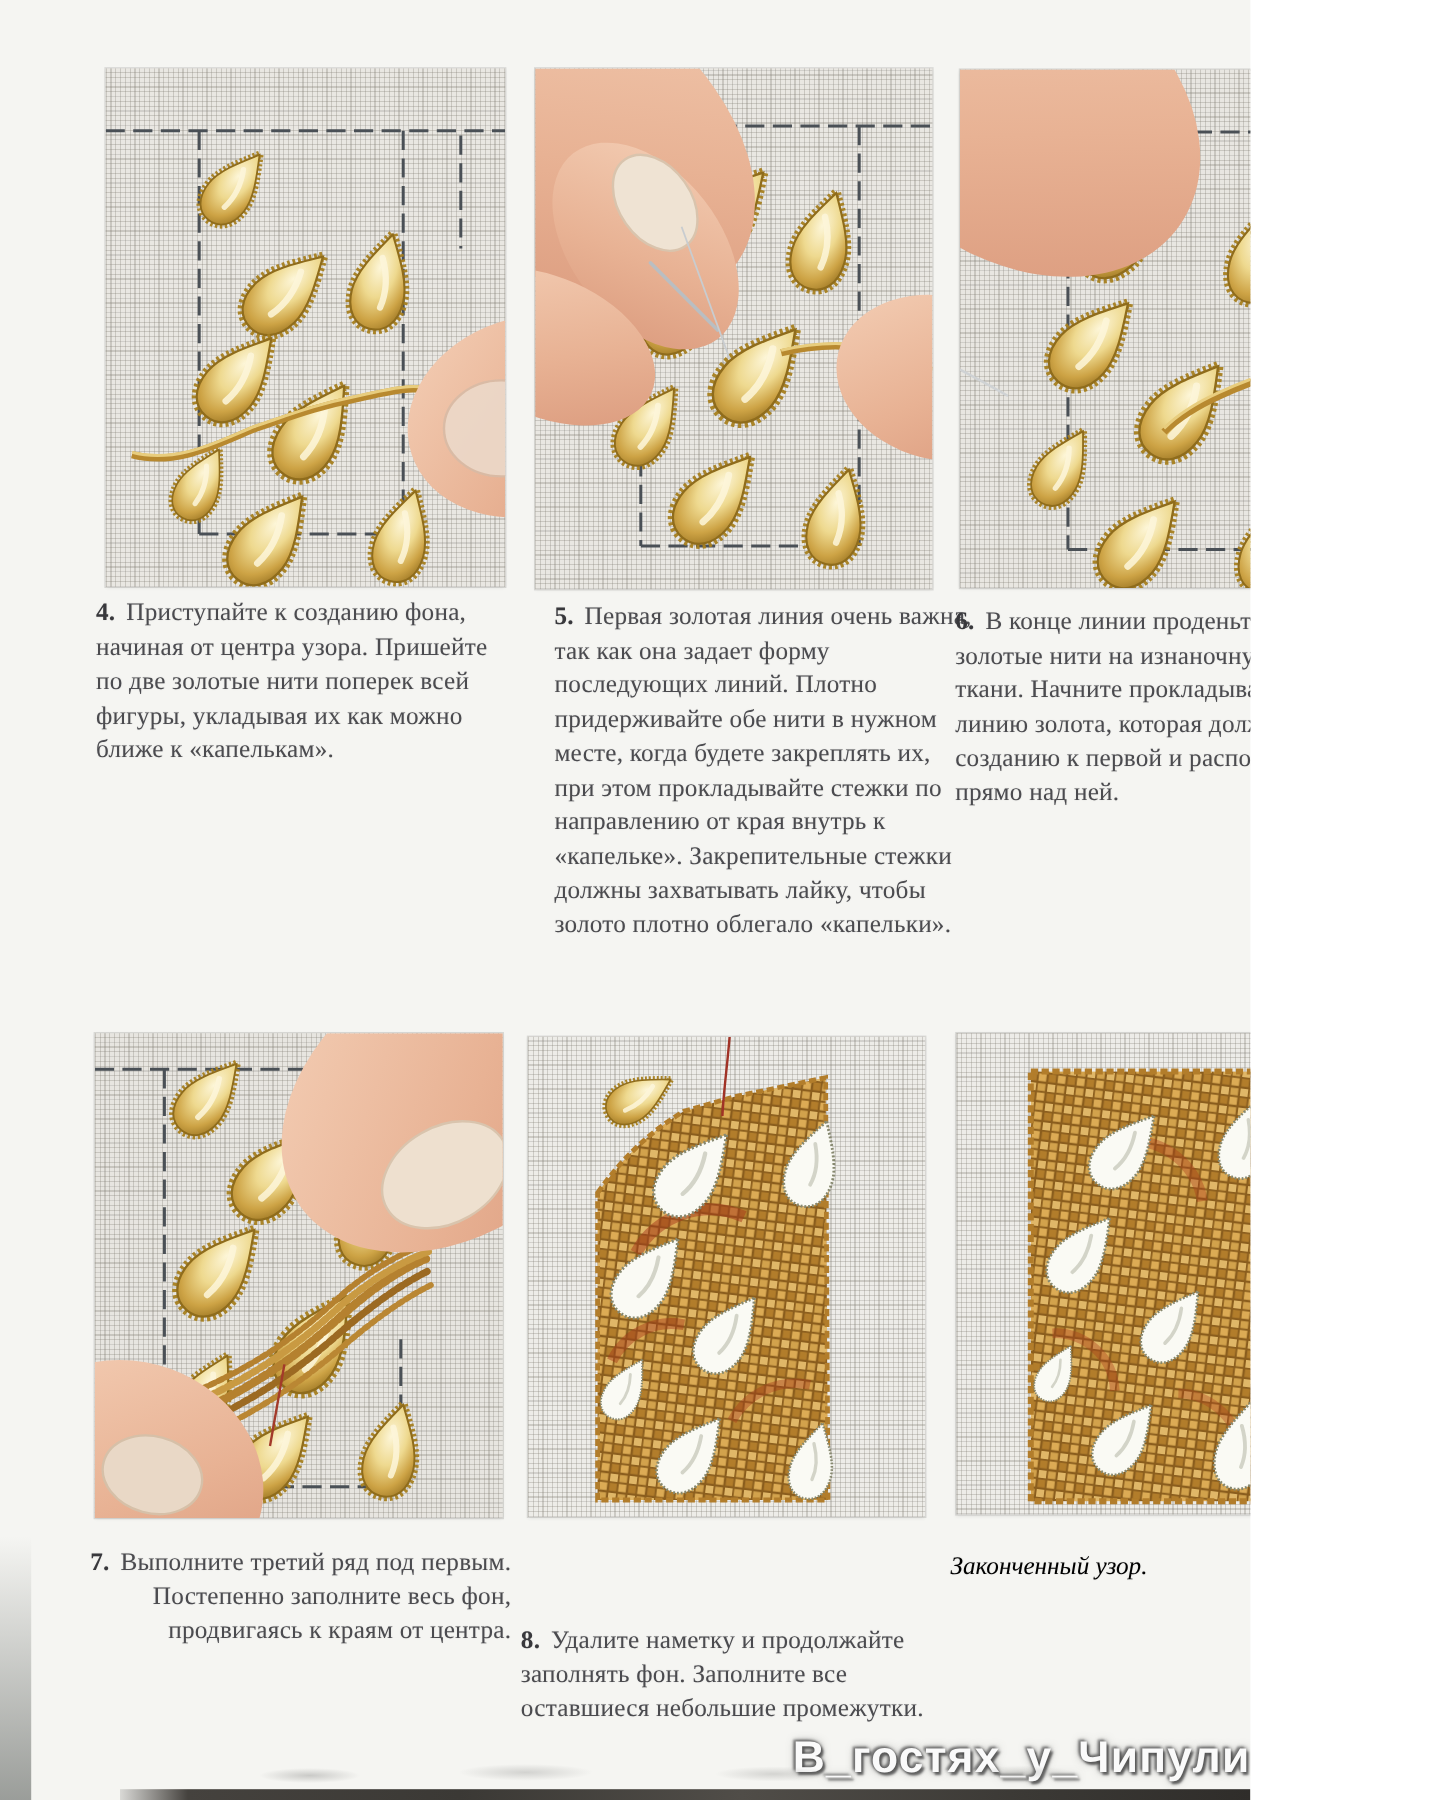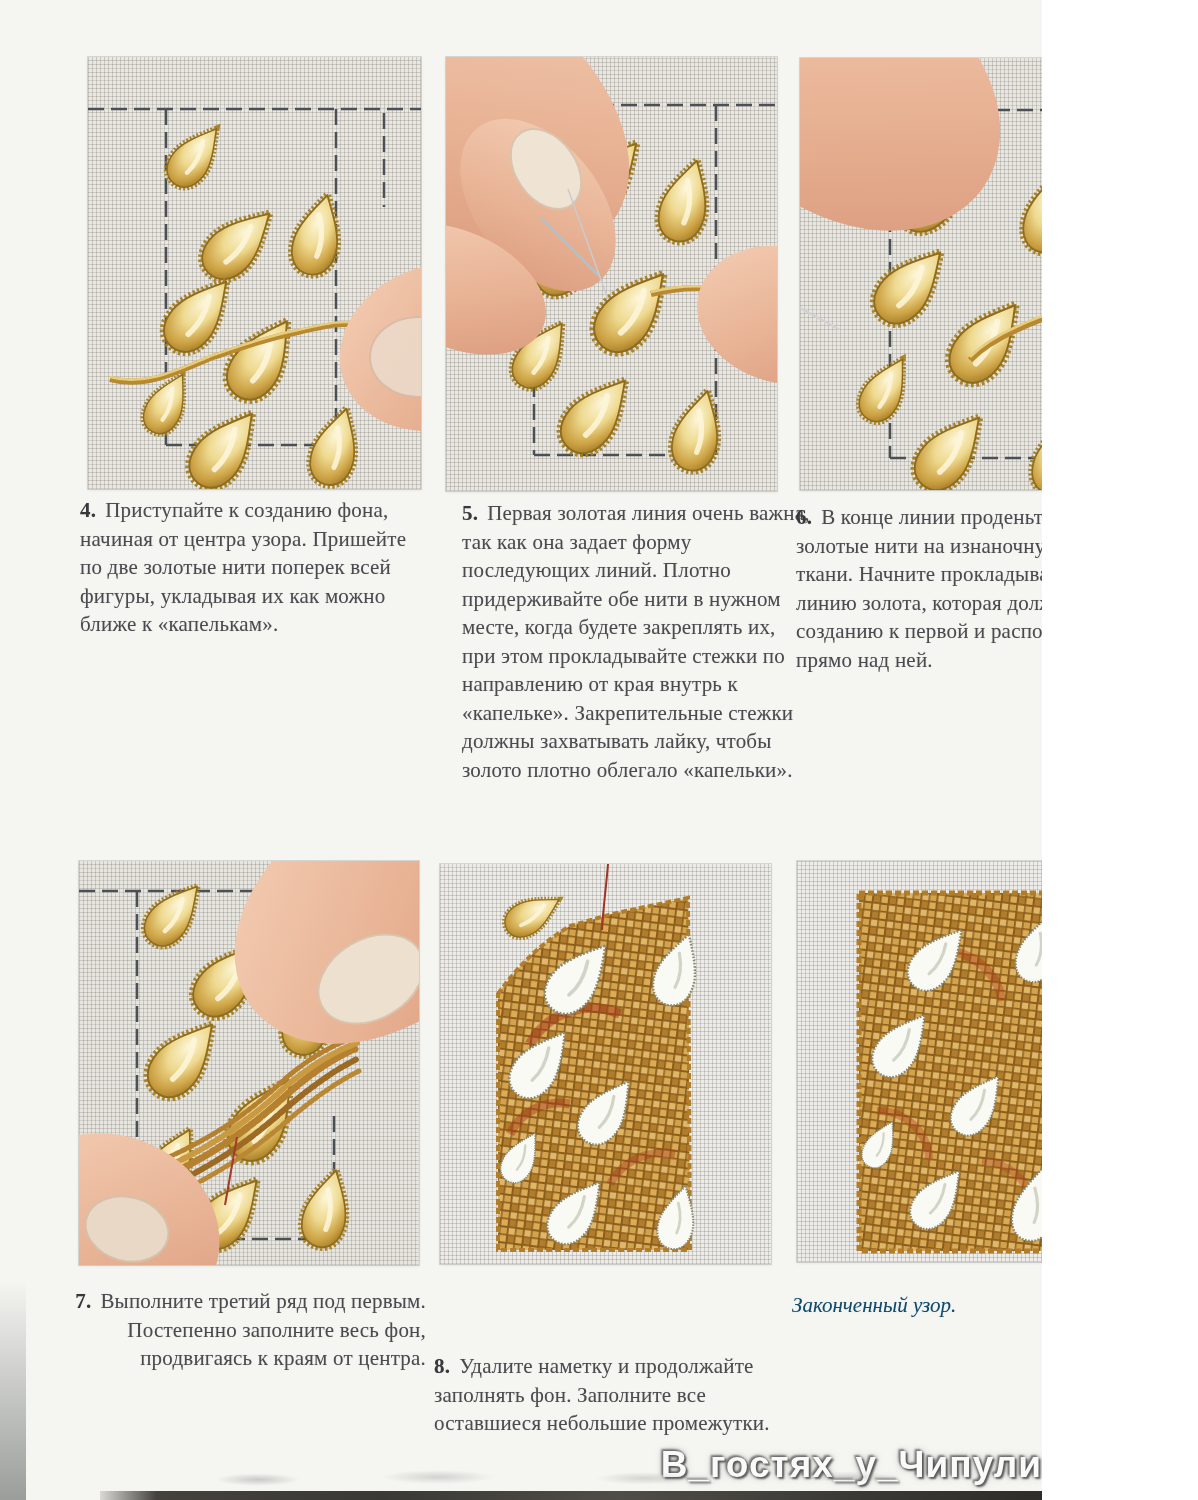--- a/index.html
+++ b/index.html
@@ -53,21 +53,21 @@
     text-shadow:0 0 1px rgba(90,90,95,.25);
   }
   .step b{font-weight:700;color:#38383c;margin-right:9px;}
   .s4{left:80px;top:496px;width:338px;}
   .s5{left:462px;top:499px;width:352px;}
   .s6{left:796px;top:503px;width:362px;}
   .s7{left:74px;top:1287px;width:352px;text-align:right;}
   .s8{left:434px;top:1352px;width:340px;}
   .caption{
     position:absolute;left:792px;top:1293px;width:320px;
-    font-style:italic;font-size:21px;color:#0c4a6e;
+    font-style:italic;font-size:21px;color:#000000;
     text-shadow:0 0 1px rgba(90,90,95,.25);
   }
   .pagenum{
     position:absolute;top:1410px;left:1082px;
     font-size:31px;color:#4f4f52;letter-spacing:1px;
     text-shadow:0 0 1px rgba(90,90,95,.3);
     margin-top:44px;
   }
   .watermark{
     position:absolute;top:1444px;right:0px;

